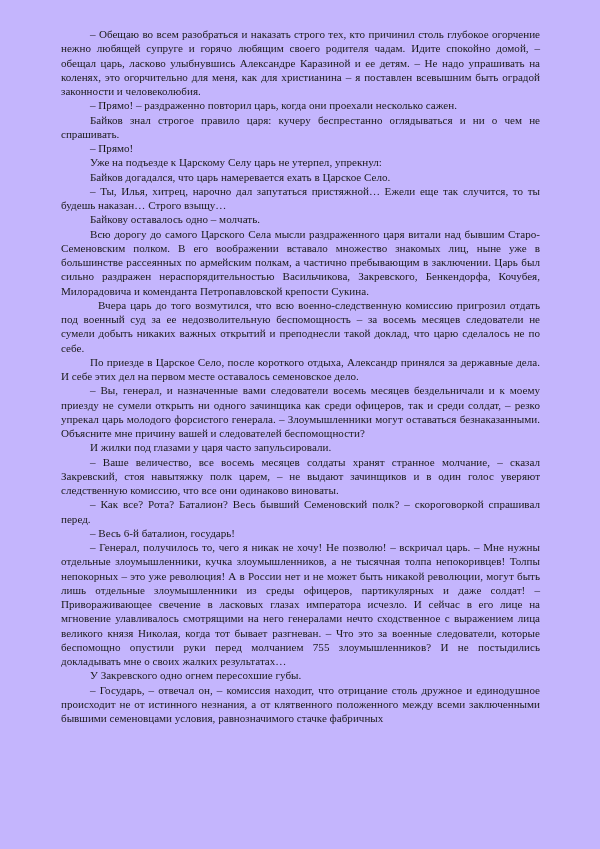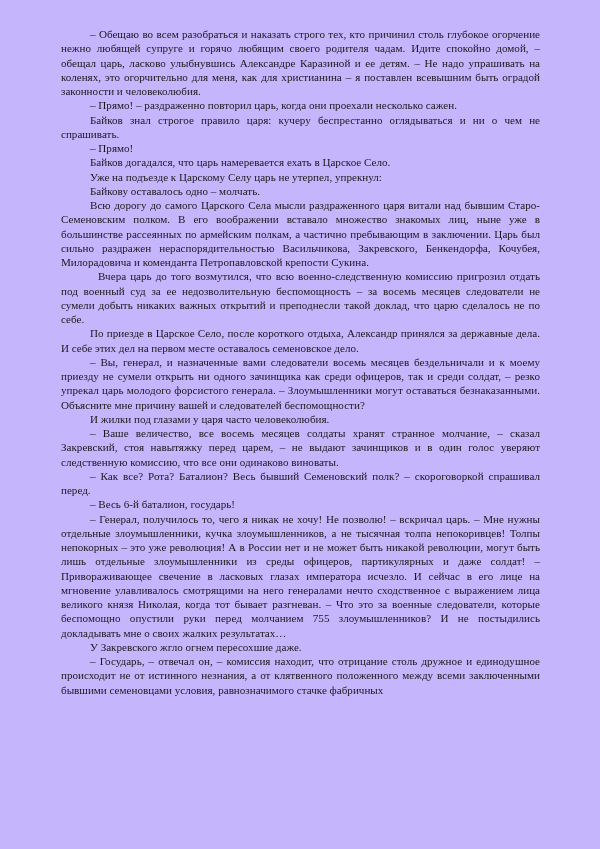--- a/index.html
+++ b/index.html
@@ -44,29 +44,30 @@
 </head>
 <body>
 
 <div class="page">
   <div class="text-column">
 
     <p class="para">– Обещаю во всем разобраться и наказать строго тех, кто причинил столь глубокое огорчение нежно любящей супруге и горячо любящим своего родителя чадам. Идите спокойно домой, – обещал царь, ласково улыбнувшись Александре Каразиной и ее детям. – Не надо упрашивать на коленях, это огорчительно для меня, как для христианина – я поставлен всевышним быть оградой законности и человеколюбия.</p>
     <p class="para">– Прямо! – раздраженно повторил царь, когда они проехали несколько сажен.</p>
     <p class="para">Байков знал строгое правило царя: кучеру беспрестанно оглядываться и ни о чем не спрашивать.</p>
     <p class="para">– Прямо!</p>
+    <p class="para">Уже на подъезде к Царскому Селу царь не утерпел, упрекнул:</p>
     <p class="para">Байков догадался, что царь намеревается ехать в Царское Село.</p>
-    <p class="para">Уже на подъезде к Царскому Селу царь не утерпел, упрекнул:</p>
+    <p class="para">– Ты, Илья, хитрец, нарочно дал запутаться пристяжной… Ежели еще так случится, то ты будешь наказан… Строго взыщу…</p>
     <p class="para">Байкову оставалось одно – молчать.</p>
     <p class="para">Всю дорогу до самого Царского Села мысли раздраженного царя витали над бывшим Старо-Семеновским полком. В его воображении вставало множество знакомых лиц, ныне уже в большинстве рассеянных по армейским полкам, а частично пребывающим в заключении. Царь был сильно раздражен нераспорядительностью Васильчикова, Закревского, Бенкендорфа, Кочубея, Милорадовича и коменданта Петропавловской крепости Сукина.</p>
     <p class="para wide-indent">Вчера царь до того возмутился, что всю военно-следственную комиссию пригрозил отдать под военный суд за ее недозволительную беспомощность – за восемь месяцев следователи не сумели добыть никаких важных открытий и преподнесли такой доклад, что царю сделалось не по себе.</p>
     <p class="para">По приезде в Царское Село, после короткого отдыха, Александр принялся за державные дела. И себе этих дел на первом месте оставалось семеновское дело.</p>
     <p class="para">– Вы, генерал, и назначенные вами следователи восемь месяцев бездельничали и к моему приезду не сумели открыть ни одного зачинщика как среди офицеров, так и среди солдат, – резко упрекал царь молодого форсистого генерала. – Злоумышленники могут оставаться безнаказанными. Объясните мне причину вашей и следователей беспомощности?</p>
-    <p class="para">И жилки под глазами у царя часто человеколюбия.</p>
-    <p class="para">– Ваше величество, все восемь месяцев солдаты хранят странное молчание, – сказал Закревский, стоя навытяжку перед царем, – не выдают зачинщиков и в один голос уверяют следственную комиссию, что все они одинаково виноваты.</p>
+    <p class="para">И жилки под глазами у царя часто запульсировали.</p>
+    <p class="para">– Ваше величество, все восемь месяцев солдаты хранят странное молчание, – сказал Закревский, стоя навытяжку полк царем, – не выдают зачинщиков и в один голос уверяют следственную комиссию, что все они одинаково виноваты.</p>
     <p class="para">– Как все? Рота? Баталион? Весь бывший Семеновский полк? – скороговоркой спрашивал перед.</p>
     <p class="para">– Весь 6-й баталион, государь!</p>
     <p class="para">– Генерал, получилось то, чего я никак не хочу! Не позволю! – вскричал царь. – Мне нужны отдельные злоумышленники, кучка злоумышленников, а не тысячная толпа непокоривцев! Толпы непокорных – это уже революция! А в России нет и не может быть никакой революции, могут быть лишь отдельные злоумышленники из среды офицеров, партикулярных и даже солдат! – Привораживающее свечение в ласковых глазах императора исчезло. И сейчас в его лице на мгновение улавливалось смотрящими на него генералами нечто сходственное с выражением лица великого князя Николая, когда тот бывает разгневан. – Что это за военные следователи, которые беспомощно опустили руки перед молчанием 755 злоумышленников? И не постыдились докладывать мне о своих жалких результатах…</p>
-    <p class="para">У Закревского жгло огнем пересохшие даже.</p>
+    <p class="para">У Закревского одно огнем пересохшие губы.</p>
     <p class="para">– Государь, – отвечал он, – комиссия находит, что отрицание столь дружное и единодушное происходит не от истинного незнания, а от клятвенного положенного между всеми заключенными бывшими семеновцами условия, равнозначимого стачке фабричных</p>
 
   </div>
 </div>
 
 </body></html>

